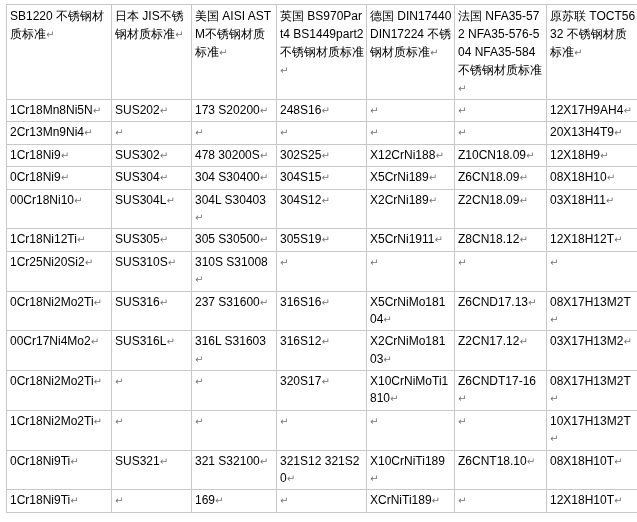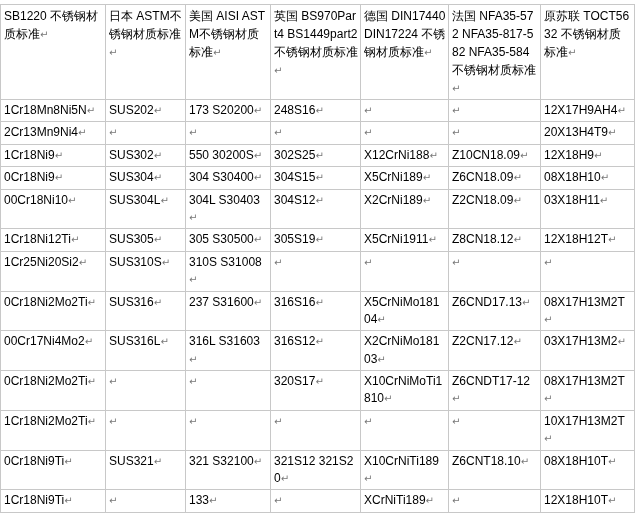--- a/index.html
+++ b/index.html
@@ -12,21 +12,21 @@
     height: 522px;
     overflow: hidden;
     font-family: "Liberation Sans", sans-serif;
     color: #000000;
   }
   .page {
     position: relative;
     width: 637px;
     height: 522px;
     box-sizing: border-box;
-    padding: 4px 0 0 0;
+    padding: 4px 0 0 6px;
   }
   table.steel {
     border-collapse: collapse;
     table-layout: fixed;
     width: 634px;
     font-size: 12px;
   }
   table.steel td, table.steel th {
     border: 1px solid #c8c8c8;
     vertical-align: top;
@@ -69,25 +69,25 @@
         <col class="c1">
         <col class="c2">
         <col class="c3">
         <col class="c4">
         <col class="c5">
         <col class="c6">
     </colgroup>
     <thead>
       <tr>
         <td><span class="cell-text">SB1220 不锈钢材质标准</span><span class="cr">↵</span></td>
-        <td><span class="cell-text">日本 ASTM不锈钢材质标准</span><span class="cr">↵</span></td>
+        <td><span class="cell-text">日本 JIS不锈钢材质标准</span><span class="cr">↵</span></td>
         <td><span class="cell-text">美国 AISI ASTM不锈钢材质标准</span><span class="cr">↵</span></td>
         <td><span class="cell-text">英国 BS970Part4 BS1449part2 不锈钢材质标准</span><span class="cr">↵</span></td>
         <td><span class="cell-text">德国 DIN17440 DIN17224 不锈钢材质标准</span><span class="cr">↵</span></td>
-        <td><span class="cell-text">法国 NFA35-572 NFA35-817-582 NFA35-584 不锈钢材质标准</span><span class="cr">↵</span></td>
+        <td><span class="cell-text">法国 NFA35-572 NFA35-576-504 NFA35-584 不锈钢材质标准</span><span class="cr">↵</span></td>
         <td><span class="cell-text">原苏联 TOCT5632 不锈钢材质标准</span><span class="cr">↵</span></td>
       </tr>
     </thead>
     <tbody>
       <tr>
         <td><span class="cell-text">1Cr18Mn8Ni5N</span><span class="cr">↵</span></td>
         <td><span class="cell-text">SUS202</span><span class="cr">↵</span></td>
         <td><span class="cell-text">173  S20200</span><span class="cr">↵</span></td>
         <td><span class="cell-text">248S16</span><span class="cr">↵</span></td>
         <td><span class="cell-text"></span><span class="cr">↵</span></td>
@@ -99,21 +99,21 @@
         <td><span class="cell-text"></span><span class="cr">↵</span></td>
         <td><span class="cell-text"></span><span class="cr">↵</span></td>
         <td><span class="cell-text"></span><span class="cr">↵</span></td>
         <td><span class="cell-text"></span><span class="cr">↵</span></td>
         <td><span class="cell-text"></span><span class="cr">↵</span></td>
         <td><span class="cell-text">20X13H4T9</span><span class="cr">↵</span></td>
       </tr>
       <tr>
         <td><span class="cell-text">1Cr18Ni9</span><span class="cr">↵</span></td>
         <td><span class="cell-text">SUS302</span><span class="cr">↵</span></td>
-        <td><span class="cell-text">550  30200S</span><span class="cr">↵</span></td>
+        <td><span class="cell-text">478  30200S</span><span class="cr">↵</span></td>
         <td><span class="cell-text">302S25</span><span class="cr">↵</span></td>
         <td><span class="cell-text">X12CrNi188</span><span class="cr">↵</span></td>
         <td><span class="cell-text">Z10CN18.09</span><span class="cr">↵</span></td>
         <td><span class="cell-text">12X18H9</span><span class="cr">↵</span></td>
       </tr>
       <tr>
         <td><span class="cell-text">0Cr18Ni9</span><span class="cr">↵</span></td>
         <td><span class="cell-text">SUS304</span><span class="cr">↵</span></td>
         <td><span class="cell-text">304  S30400</span><span class="cr">↵</span></td>
         <td><span class="cell-text">304S15</span><span class="cr">↵</span></td>
@@ -165,21 +165,21 @@
         <td><span class="cell-text">X2CrNiMo18103</span><span class="cr">↵</span></td>
         <td><span class="cell-text">Z2CN17.12</span><span class="cr">↵</span></td>
         <td><span class="cell-text">03X17H13M2</span><span class="cr">↵</span></td>
       </tr>
       <tr>
         <td><span class="cell-text">0Cr18Ni2Mo2Ti</span><span class="cr">↵</span></td>
         <td><span class="cell-text"></span><span class="cr">↵</span></td>
         <td><span class="cell-text"></span><span class="cr">↵</span></td>
         <td><span class="cell-text">320S17</span><span class="cr">↵</span></td>
         <td><span class="cell-text">X10CrNiMoTi1810</span><span class="cr">↵</span></td>
-        <td><span class="cell-text">Z6CNDT17-12</span><span class="cr">↵</span></td>
+        <td><span class="cell-text">Z6CNDT17-16</span><span class="cr">↵</span></td>
         <td><span class="cell-text">08X17H13M2T</span><span class="cr">↵</span></td>
       </tr>
       <tr>
         <td><span class="cell-text">1Cr18Ni2Mo2Ti</span><span class="cr">↵</span></td>
         <td><span class="cell-text"></span><span class="cr">↵</span></td>
         <td><span class="cell-text"></span><span class="cr">↵</span></td>
         <td><span class="cell-text"></span><span class="cr">↵</span></td>
         <td><span class="cell-text"></span><span class="cr">↵</span></td>
         <td><span class="cell-text"></span><span class="cr">↵</span></td>
         <td><span class="cell-text">10X17H13M2T</span><span class="cr">↵</span></td>
@@ -189,21 +189,21 @@
         <td><span class="cell-text">SUS321</span><span class="cr">↵</span></td>
         <td><span class="cell-text">321  S32100</span><span class="cr">↵</span></td>
         <td><span class="cell-text">321S12  321S20</span><span class="cr">↵</span></td>
         <td><span class="cell-text">X10CrNiTi189</span><span class="cr">↵</span></td>
         <td><span class="cell-text">Z6CNT18.10</span><span class="cr">↵</span></td>
         <td><span class="cell-text">08X18H10T</span><span class="cr">↵</span></td>
       </tr>
       <tr>
         <td><span class="cell-text">1Cr18Ni9Ti</span><span class="cr">↵</span></td>
         <td><span class="cell-text"></span><span class="cr">↵</span></td>
-        <td><span class="cell-text">133</span><span class="cr">↵</span></td>
+        <td><span class="cell-text">169</span><span class="cr">↵</span></td>
         <td><span class="cell-text"></span><span class="cr">↵</span></td>
         <td><span class="cell-text">XCrNiTi189</span><span class="cr">↵</span></td>
         <td><span class="cell-text"></span><span class="cr">↵</span></td>
         <td><span class="cell-text">12X18H10T</span><span class="cr">↵</span></td>
       </tr>
     </tbody>
   </table>
 
 </div>
 

